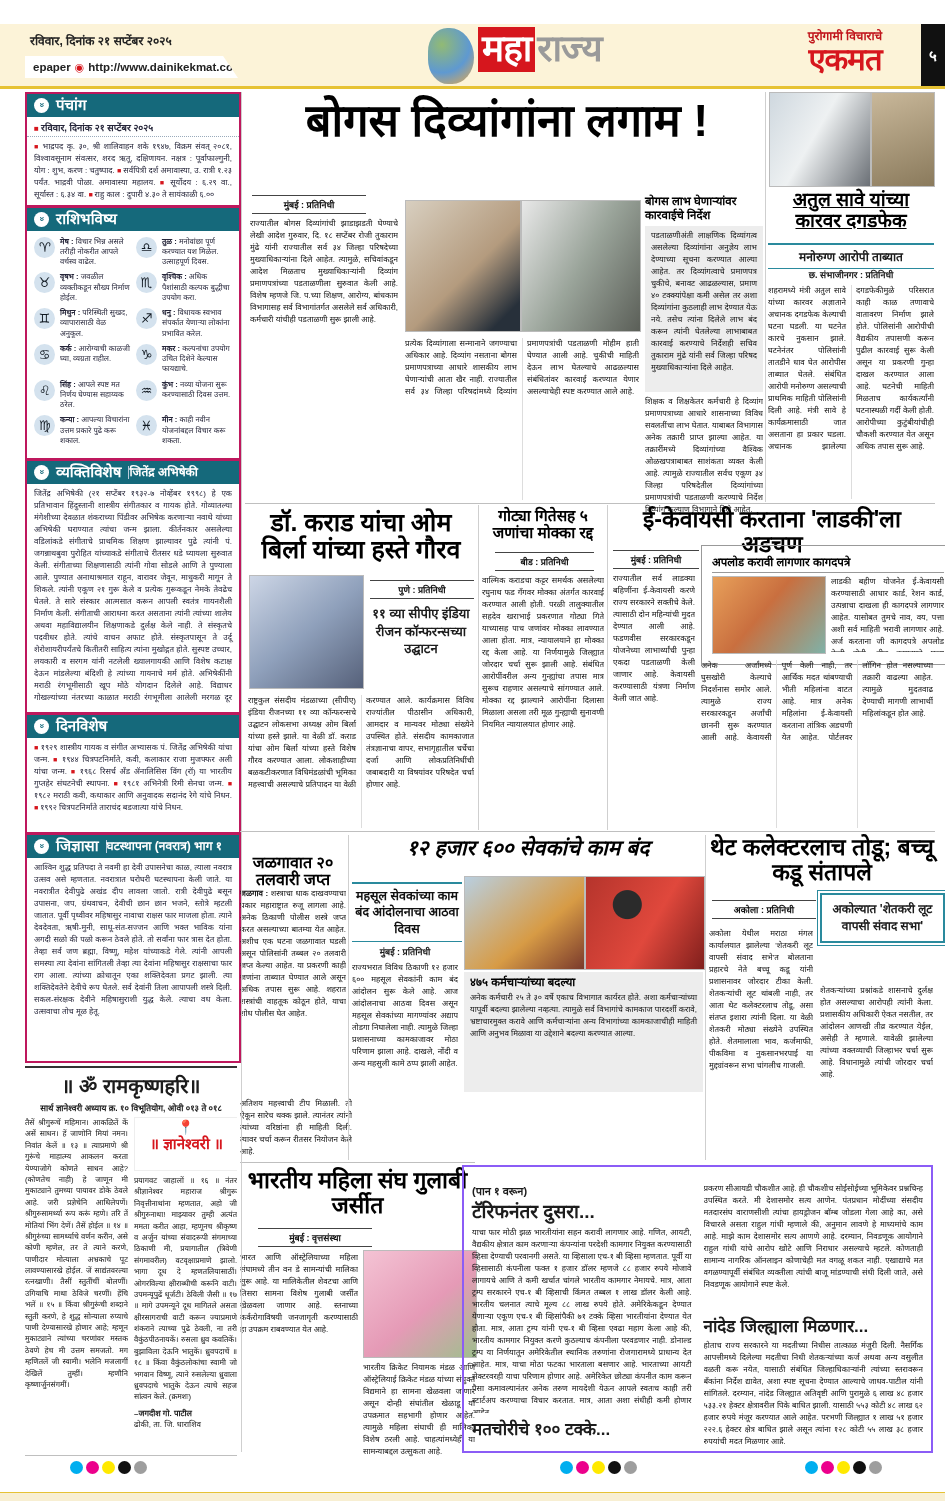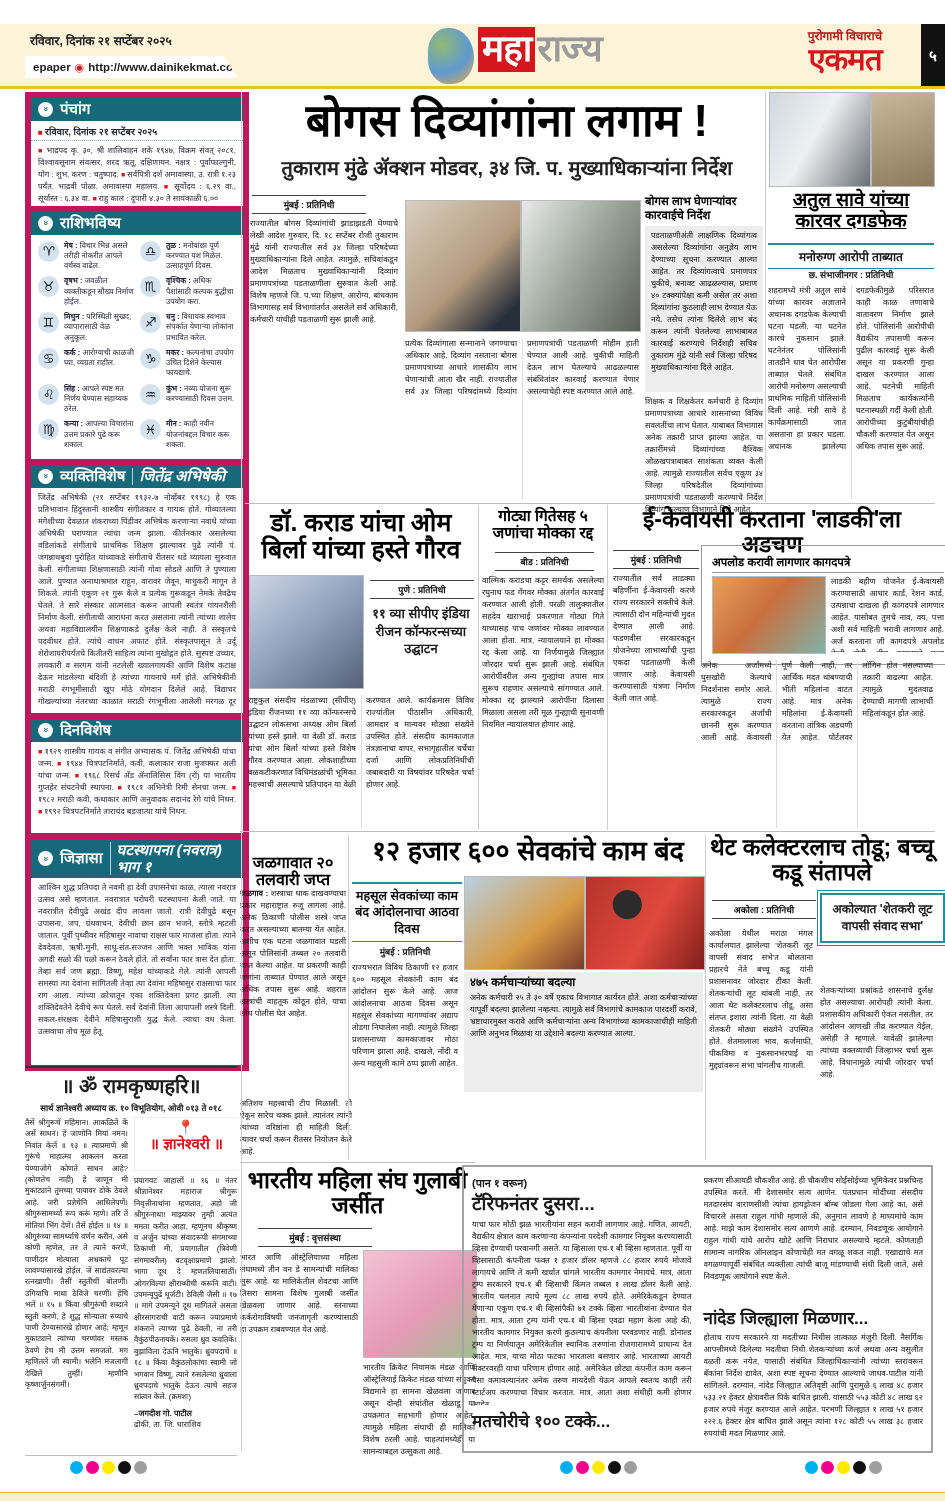--- a/index.html
+++ b/index.html
@@ -17,24 +17,24 @@
            background:radial-gradient(circle at 30% 30%,#86b469,#4d8fd0 55%,#d8a048 95%);opacity:.9;}
   .masthead{position:absolute;left:478px;top:30px;font-size:37px;font-weight:800;letter-spacing:-1px;line-height:1;}
   .masthead .m1{background:#d6161d;color:#fff;padding:1px 4px 3px 4px;}
   .masthead .m2{color:#9a9a9a;padding-left:2px;}
   .brandbox{position:absolute;left:770px;top:27px;width:150px;height:56px;text-align:center;}
   .brandbox .tag{color:#c0151b;font-size:12px;font-weight:bold;}
   .brandbox .brand{color:#d6161d;font-size:31px;font-weight:800;line-height:1.05;letter-spacing:-1px;}
   .pagenostrip{position:absolute;left:921px;top:24px;width:24px;height:62px;background:#111;color:#fff;
                display:flex;align-items:center;justify-content:center;font-size:15px;font-weight:bold;}
   
-  .sec{position:absolute;left:25px;width:212px;border:6px solid #be185d;background:#fff;overflow:hidden;}
+  .sec{position:absolute;left:25px;width:212px;border:2px solid #be185d;background:#fff;overflow:hidden;}
   .sec-h{background:#15697b;color:#fff;font-weight:bold;font-size:15px;display:flex;align-items:center;
          gap:7px;padding:3px 7px;line-height:1.1;}
-  .sec-h .sub{font-size:15px;font-weight:bold;border-left:1px solid #bcd;padding-left:6px;font-style:italic;}
+  .sec-h .sub{font-size:12px;font-weight:bold;border-left:1px solid #bcd;}
   .circ{flex:0 0 auto;width:15px;height:15px;border-radius:50%;background:#fff;color:#15697b;
         display:flex;align-items:center;justify-content:center;font-size:9px;font-weight:bold;}
   .circ i{display:inline-block;transform:rotate(90deg);font-style:normal;}
   .body8{font-size:8px;line-height:1.5;text-align:justify;color:#26263a;padding:4px 7px;}
   .seg::before{content:"■ ";color:#d6161d;font-size:7px;}
   .pdate{font-size:9.5px;font-weight:bold;color:#26263a;padding:4px 7px 2px 7px;border-bottom:1px dotted #9ab;}
   .pdate::before{content:"■  ";color:#d6161d;font-size:8px;}
   .rgrid{display:grid;grid-template-columns:1fr 1fr;grid-template-rows:repeat(6,auto);grid-auto-flow:column;
          gap:5px 6px;padding:6px 7px;}
   .rz{display:flex;gap:5px;align-items:flex-start;}
@@ -220,21 +220,20 @@
   <div class="hline" style="top:1455px;left:25px;width:212px;"></div>
   <div class="dots" style="top:1461px;left:70px;">
     <span class="d1"></span>
       <span class="d2"></span>
       <span class="d3"></span>
       <span class="d4"></span>
       <span class="d5"></span>
   </div>
 
   <div class="abs hl" style="top:97px;left:247px;width:520px;font-size:45px;">बोगस दिव्यांगांना लगाम !</div>
-  <div class="abs hl" style="top:158px;left:247px;width:520px;font-size:20px;color:#222;">तुकाराम मुंढे ॲक्शन मोडवर, ३४ जि. प. मुख्याधिकाऱ्यांना निर्देश</div>
   <div class="abs byline" style="top:195px;left:252px;width:110px;">मुंबई : प्रतिनिधी</div>
   <div class="abs bt" style="top:218px;left:250px;width:148px;height:282px;overflow:hidden;">राज्यातील बोगस दिव्यांगांची झाडाझडती घेण्याचे लेखी आदेश गुरुवार, दि. १८ सप्टेंबर रोजी तुकाराम मुंढे यांनी राज्यातील सर्व ३४ जिल्हा परिषदेच्या मुख्याधिकाऱ्यांना दिले आहेत. त्यामुळे, सचिवांकडून आदेश मिळताच मुख्याधिकाऱ्यांनी दिव्यांग प्रमाणपत्रांच्या पडताळणीला सुरुवात केली आहे. विशेष म्हणजे जि. प.च्या शिक्षण, आरोग्य, बांधकाम विभागासह सर्व विभागांतर्गत असलेले सर्व अधिकारी, कर्मचारी यांचीही पडताळणी सुरू झाली आहे.</div>
   <div class="ph" style="top:200px;left:405px;width:114px;height:130px;background:linear-gradient(135deg,#d8cfc0,#b49b7e 55%,#27303a 88%);"></div>
   <div class="ph" style="top:200px;left:521px;width:118px;height:130px;background:linear-gradient(120deg,#e8e8e8,#9aa49a 50%,#5b5f58);"></div>
   <div class="abs bt cols2" style="top:338px;left:405px;width:234px;height:162px;overflow:hidden;">प्रत्येक दिव्यांगाला सन्मानाने जगण्याचा अधिकार आहे. दिव्यांग नसताना बोगस प्रमाणपत्राच्या आधारे शासकीय लाभ घेणाऱ्यांची आता खैर नाही. राज्यातील सर्व ३४ जिल्हा परिषदांमध्ये दिव्यांग प्रमाणपत्रांची पडताळणी मोहीम हाती घेण्यात आली आहे. चुकीची माहिती देऊन लाभ घेतल्याचे आढळल्यास संबंधितांवर कारवाई करण्यात येणार असल्याचेही स्पष्ट करण्यात आले आहे.</div>
   <div class="abs" style="top:195px;left:645px;width:118px;">
     <div class="boxtitle">बोगस लाभ घेणाऱ्यांवर कारवाईचे निर्देश</div>
     <div class="graybox bt" style="height:158px;overflow:hidden;margin-top:3px;">पडताळणीअंती लाक्षणिक दिव्यांगत्व असलेल्या दिव्यांगांना अनुज्ञेय लाभ देण्याच्या सूचना करण्यात आल्या आहेत. तर दिव्यांगत्वाचे प्रमाणपत्र चुकीचे, बनावट आढळल्यास, प्रमाण ४० टक्क्यांपेक्षा कमी असेल तर अशा दिव्यांगांना कुठलाही लाभ देण्यात येऊ नये. तसेच त्यांना दिलेले लाभ बंद करून त्यांनी घेतलेल्या लाभाबाबत कारवाई करण्याचे निर्देशही सचिव तुकाराम मुंढे यांनी सर्व जिल्हा परिषद मुख्याधिकाऱ्यांना दिले आहेत.</div>
     <div class="bt" style="height:120px;overflow:hidden;margin-top:4px;">शिक्षक व शिक्षकेतर कर्मचारी हे दिव्यांग प्रमाणपत्राच्या आधारे शासनाच्या विविध सवलतींचा लाभ घेतात. याबाबत विभागास अनेक तक्रारी प्राप्त झाल्या आहेत. या तक्रारींमध्ये दिव्यांगांच्या वैश्विक ओळखपत्राबाबत साशंकता व्यक्त केली आहे. त्यामुळे राज्यातील सर्वच एकूण ३४ जिल्हा परिषदेतील दिव्यांगांच्या प्रमाणपत्रांची पडताळणी करण्याचे निर्देश दिव्यांग कल्याण विभागाने दिले आहेत.</div>
   </div>
@@ -275,21 +274,21 @@
   <div class="hline" style="top:831px;left:240px;width:695px;"></div>
 
   <div class="abs hl" style="top:838px;left:240px;width:106px;font-size:16px;margin-top:16px;">जळगावात २० तलवारी जप्त</div>
   <div class="abs bt" style="top:888px;left:240px;width:106px;height:205px;overflow:hidden;">
     <b>जळगाव :</b>
     <span>शस्त्राचा धाक दाखवण्याचा प्रकार महाराष्ट्रात रुजू लागला आहे. अनेक ठिकाणी पोलीस शस्त्रे जप्त करत असल्याच्या बातम्या येत आहेत. अशीच एक घटना जळगावात घडली असून पोलिसांनी तब्बल २० तलवारी जप्त केल्या आहेत. या प्रकरणी काही जणांना ताब्यात घेण्यात आले असून अधिक तपास सुरू आहे. शहरात शस्त्रांची वाहतूक कोठून होते, याचा शोध पोलीस घेत आहेत.</span>
   </div>
   <div class="abs bt" style="top:1098px;left:240px;width:112px;height:60px;overflow:hidden;">अतिशय महत्त्वाची टीप मिळाली. ती ऐकून सारेच थक्क झाले. त्यानंतर त्यांनी त्यांच्या वरिष्ठांना ही माहिती दिली. त्यावर चर्चा करून रीतसर नियोजन केले आहे.</div>
 
   <div class="v" style="top:835px;left:348px;height:325px;"></div>
-  <div class="abs hl" style="top:837px;left:352px;width:352px;font-size:27px;">१२ हजार ६०० सेवकांचे काम बंद</div>
+  <div class="abs hl" style="top:837px;left:352px;width:352px;font-size:21px;font-style:italic;">१२ हजार ६०० सेवकांचे काम बंद</div>
   <div class="abs kicker" style="top:882px;left:352px;width:106px;">महसूल सेवकांच्या काम बंद आंदोलनाचा आठवा दिवस</div>
   <div class="abs" style="top:945px;left:352px;width:106px;text-align:center;font-weight:bold;font-size:9px;">मुंबई : प्रतिनिधी</div>
   <div class="abs bt" style="top:962px;left:352px;width:106px;height:130px;overflow:hidden;">राज्यभरात विविध ठिकाणी १२ हजार ६०० महसूल सेवकांनी काम बंद आंदोलन सुरू केले आहे. आज आंदोलनाचा आठवा दिवस असून महसूल सेवकांच्या मागण्यांवर अद्याप तोडगा निघालेला नाही. त्यामुळे जिल्हा प्रशासनाच्या कामकाजावर मोठा परिणाम झाला आहे. दाखले, नोंदी व अन्य महसुली कामे ठप्प झाली आहेत.</div>
   <div class="ph" style="top:876px;left:464px;width:119px;height:92px;background:linear-gradient(140deg,#b9cfe0,#d79b45 60%,#7a3a2c);"></div>
   <div class="ph" style="top:876px;left:585px;width:118px;height:92px;background:radial-gradient(circle at 35% 30%,#2b2b2b 14%,transparent 15%),linear-gradient(120deg,#b5342c,#e0483c 55%,#801f1c);"></div>
   <div class="abs graybox" style="top:972px;left:464px;width:227px;height:112px;overflow:hidden;">
     <div class="boxtitle">४७५ कर्मचाऱ्यांच्या बदल्या</div>
     <div class="bt" style="margin-top:2px;">अनेक कर्मचारी २५ ते ३० वर्षे एकाच विभागात कार्यरत होते. अशा कर्मचाऱ्यांच्या यापूर्वी बदल्या झालेल्या नव्हत्या. त्यामुळे सर्व विभागांचे कामकाज पारदर्शी करावे, भ्रष्टाचारमुक्त करावे आणि कर्मचाऱ्यांना अन्य विभागांच्या कामकाजाचीही माहिती आणि अनुभव मिळावा या उद्देशाने बदल्या करण्यात आल्या.</div>
   </div>
 
@@ -300,21 +299,21 @@
   <div class="abs bt" style="top:928px;left:709px;width:104px;height:230px;overflow:hidden;">अकोला येथील मराठा मंगल कार्यालयात झालेल्या 'शेतकरी लूट वापसी संवाद सभे'त बोलताना प्रहारचे नेते बच्चू कडू यांनी प्रशासनावर जोरदार टीका केली. शेतकऱ्यांची लूट थांबली नाही, तर आता थेट कलेक्टरलाच तोडू, असा संतप्त इशारा त्यांनी दिला. या वेळी शेतकरी मोठ्या संख्येने उपस्थित होते. शेतमालाला भाव, कर्जमाफी, पीकविमा व नुकसानभरपाई या मुद्द्यांवरून सभा चांगलीच गाजली.</div>
   <div class="abs bt" style="top:985px;left:820px;width:113px;height:173px;overflow:hidden;">शेतकऱ्यांच्या प्रश्नांकडे शासनाचे दुर्लक्ष होत असल्याचा आरोपही त्यांनी केला. प्रशासकीय अधिकारी ऐकत नसतील, तर आंदोलन आणखी तीव्र करण्यात येईल, असेही ते म्हणाले. यावेळी झालेल्या त्यांच्या वक्तव्याची जिल्हाभर चर्चा सुरू आहे. विधानामुळे त्यांची जोरदार चर्चा आहे.</div>
 
   <div class="hline" style="top:1162px;left:240px;width:235px;"></div>
   <div class="abs hl" style="top:1168px;left:240px;width:235px;font-size:23px;">भारतीय महिला संघ गुलाबी जर्सीत</div>
   <div class="abs byline" style="top:1228px;left:258px;width:110px;">मुंबई : वृत्तसंस्था</div>
   <div class="abs bt" style="top:1252px;left:240px;width:118px;height:236px;overflow:hidden;">भारत आणि ऑस्ट्रेलियाच्या महिला संघामध्ये तीन वन डे सामन्यांची मालिका सुरू आहे. या मालिकेतील शेवटचा आणि तिसरा सामना विशेष गुलाबी जर्सीत खेळवला जाणार आहे. स्तनाच्या कर्करोगाविषयी जनजागृती करण्यासाठी हा उपक्रम राबवण्यात येत आहे.</div>
   <div class="ph" style="top:1250px;left:363px;width:112px;height:106px;background:linear-gradient(140deg,#f4c3d4,#e59ab6 55%,#9fbf8e);"></div>
   <div class="abs bt" style="top:1362px;left:363px;width:112px;height:126px;overflow:hidden;">भारतीय क्रिकेट नियामक मंडळ आणि ऑस्ट्रेलियाई क्रिकेट मंडळ यांच्या संयुक्त विद्यमाने हा सामना खेळवला जाणार असून दोन्ही संघांतील खेळाडू या उपक्रमात सहभागी होणार आहेत. त्यामुळे महिला संघाची ही मालिका विशेष ठरली आहे. चाहत्यांमध्येही या सामन्याबद्दल उत्सुकता आहे.</div>
 
-  <div class="abs" style="top:1165px;left:462px;width:471px;height:288px;border:2px solid #a3a3a3;padding:8px 8px;box-sizing:border-box;">
+  <div class="abs" style="top:1165px;left:462px;width:471px;height:288px;border:2px solid #8b5cf6;padding:16px 8px;box-sizing:border-box;">
     <div style="display:flex;gap:12px;height:100%;">
       <div style="flex:1;min-width:0;">
         <div style="font-weight:bold;font-size:11px;">(पान १ वरून)</div>
         <div style="font-weight:800;font-size:19px;">टॅरिफनंतर दुसरा...</div>
         <div class="bt" style="height:186px;overflow:hidden;margin-top:3px;">याचा फार मोठी झळ भारतीयांना सहन करावी लागणार आहे. गणित, आयटी, वैद्यकीय क्षेत्रात काम करणाऱ्या कंपन्यांना परदेशी कामगार नियुक्त करण्यासाठी व्हिसा देण्याची परवानगी असते. या व्हिसाला एच-१ बी व्हिसा म्हणतात. पूर्वी या व्हिसासाठी कंपनीला फक्त १ हजार डॉलर म्हणजे ८८ हजार रुपये मोजावे लागायचे आणि ते कमी खर्चात चांगले भारतीय कामगार नेमायचे. मात्र, आता ट्रम्प सरकारने एच-१ बी व्हिसाची किंमत तब्बल १ लाख डॉलर केली आहे. भारतीय चलनात त्याचे मूल्य ८८ लाख रुपये होते. अमेरिकेकडून देण्यात येणाऱ्या एकूण एच-१ बी व्हिसांपैकी ७१ टक्के व्हिसा भारतीयांना देण्यात येत होता. मात्र, आता ट्रम्प यांनी एच-१ बी व्हिसा एवढा महाग केला आहे की, भारतीय कामगार नियुक्त करणे कुठल्याच कंपनीला परवडणार नाही. डोनाल्ड ट्रम्प या निर्णयातून अमेरिकेतील स्थानिक तरुणांना रोजगारामध्ये प्राधान्य देत आहेत. मात्र, याचा मोठा फटका भारताला बसणार आहे. भारताच्या आयटी सेक्टरवरही याचा परिणाम होणार आहे. अमेरिकेत छोट्या कंपनीत काम करून पैसा कमावल्यानंतर अनेक तरुण मायदेशी येऊन आपले स्वतःच काही तरी स्टार्टअप करण्याचा विचार करतात. मात्र, आता अशा संधीही कमी होणार आहेत.</div>
         <div style="font-weight:800;font-size:17px;margin-top:4px;">मतचोरीचे १०० टक्के...</div>
       </div>
       <div style="flex:1;min-width:0;">
         <div class="bt" style="height:128px;overflow:hidden;">प्रकरण सीआयडी चौकशीत आहे. ही चौकशीच सोईसोईच्या भूमिकेवर प्रश्नचिन्ह उपस्थित करते. मी देशासमोर सत्य आणेन. पंतप्रधान मोदींच्या संसदीय मतदारसंघ वाराणसीशी त्यांचा हायड्रोजन बॉम्ब जोडला गेला आहे का, असे विचारले असता राहुल गांधी म्हणाले की, अनुमान लावणे हे माध्यमांचे काम आहे. माझे काम देशासमोर सत्य आणणे आहे. दरम्यान, निवडणूक आयोगाने राहुल गांधी यांचे आरोप खोटे आणि निराधार असल्याचे म्हटले. कोणताही सामान्य नागरिक ऑनलाइन कोणाचेही मत वगळू शकत नाही. एखाद्याचे मत वगळण्यापूर्वी संबंधित व्यक्तीला त्यांची बाजू मांडण्याची संधी दिली जाते, असे निवडणूक आयोगाने स्पष्ट केले.</div>
         <div style="font-weight:800;font-size:17px;margin:3px 0;">नांदेड जिल्ह्याला मिळणार...</div>

